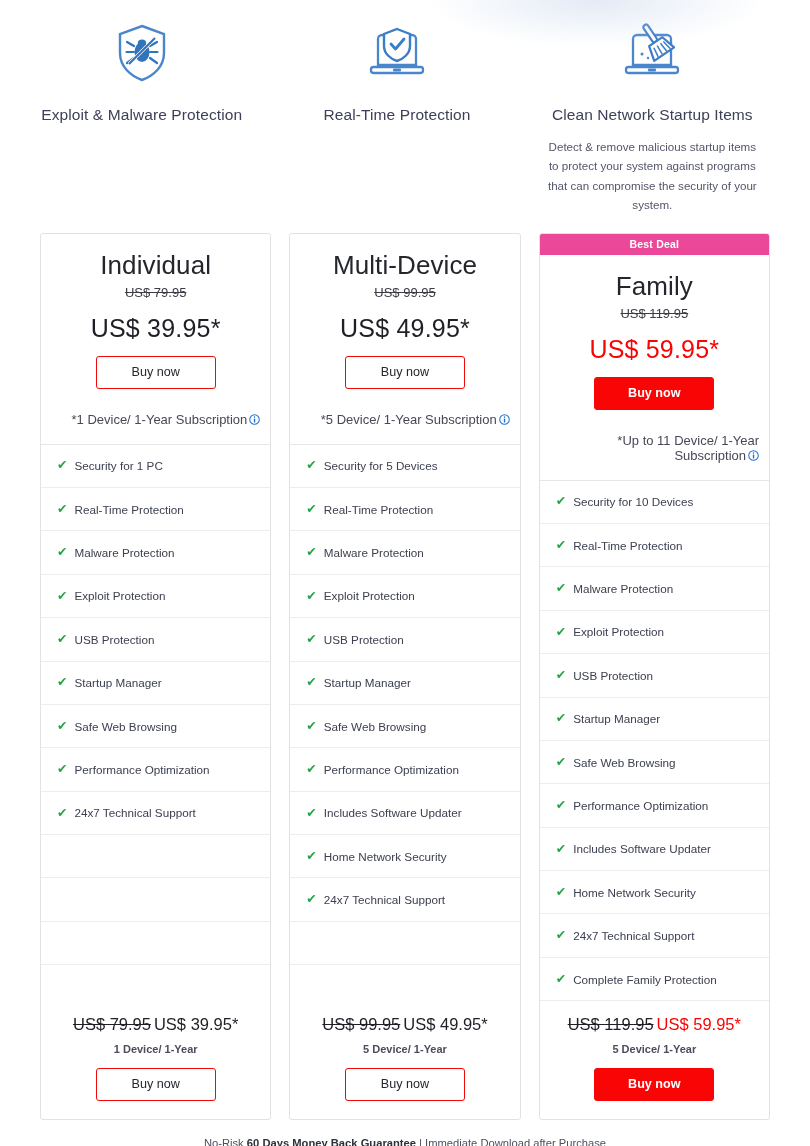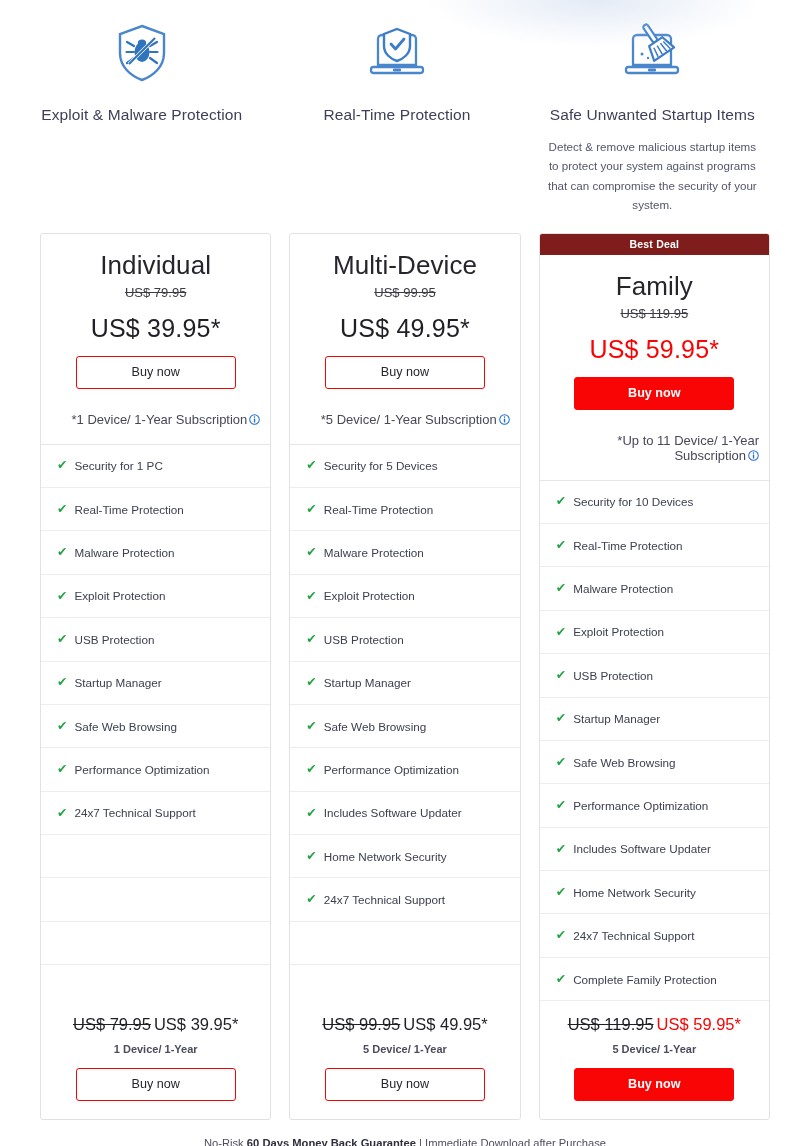--- a/index.html
+++ b/index.html
@@ -62,21 +62,21 @@
     flex: 1;
     background: #ffffff;
     border: 1px solid #e2e2e2;
     border-radius: 3px;
     display: flex;
     flex-direction: column;
     overflow: hidden;
     min-width: 0;
   }
   .badge {
-    background: #7f1d1d;
+    background: #ec4899;
     color: #ffffff;
     font-size: 10.5px;
     font-weight: bold;
     text-align: center;
     padding: 4px 0 5px 0;
     letter-spacing: .2px;
   }
   .card-head {
     padding: 16px 10px 0 10px;
     text-align: center;
@@ -97,21 +97,21 @@
   .new-price {
     font-size: 25px;
     color: #1f2026;
     margin-top: 14px;
     letter-spacing: .2px;
   }
   .new-price.hl { color: #f90404; }
 
   .buy-btn {
     display: block;
-    width: 160px;
+    width: 120px;
     margin: 13px auto 0 auto;
     padding: 8px 0 9px 0;
     font-size: 12.6px;
     text-align: center;
     background: #ffffff;
     color: #26272e;
     border: 1px solid #ef0808;
     border-radius: 3px;
     cursor: pointer;
     font-family: inherit;
@@ -244,21 +244,21 @@
             <line x1="33" y1="22" x2="31.5" y2="32"></line>
             <line x1="37" y1="22" x2="36.4" y2="32"></line>
             <line x1="41" y1="22" x2="41.8" y2="32"></line>
             <line x1="44.4" y1="22" x2="46.2" y2="32"></line>
           </g>
         </g>
         <circle cx="22" cy="31" r="1.5" fill="#4a86cc"></circle>
         <circle cx="28" cy="35" r="1.2" fill="#4a86cc"></circle>
       </svg>
     </div>
-    <div class="feature-title">Safe Unwanted Startup Items</div>
+    <div class="feature-title">Clean Network Startup Items</div>
     <div class="feature-desc">Detect &amp; remove malicious startup items to protect your system against programs that can compromise the security of your system.</div>
   </div>
 
 </div>
 
 <div class="plans" id="plans">
     <div class="card">
       <div class="card-head">
         <div class="plan-name">Individual</div>
         <div class="old-price">US$ 79.95</div>

